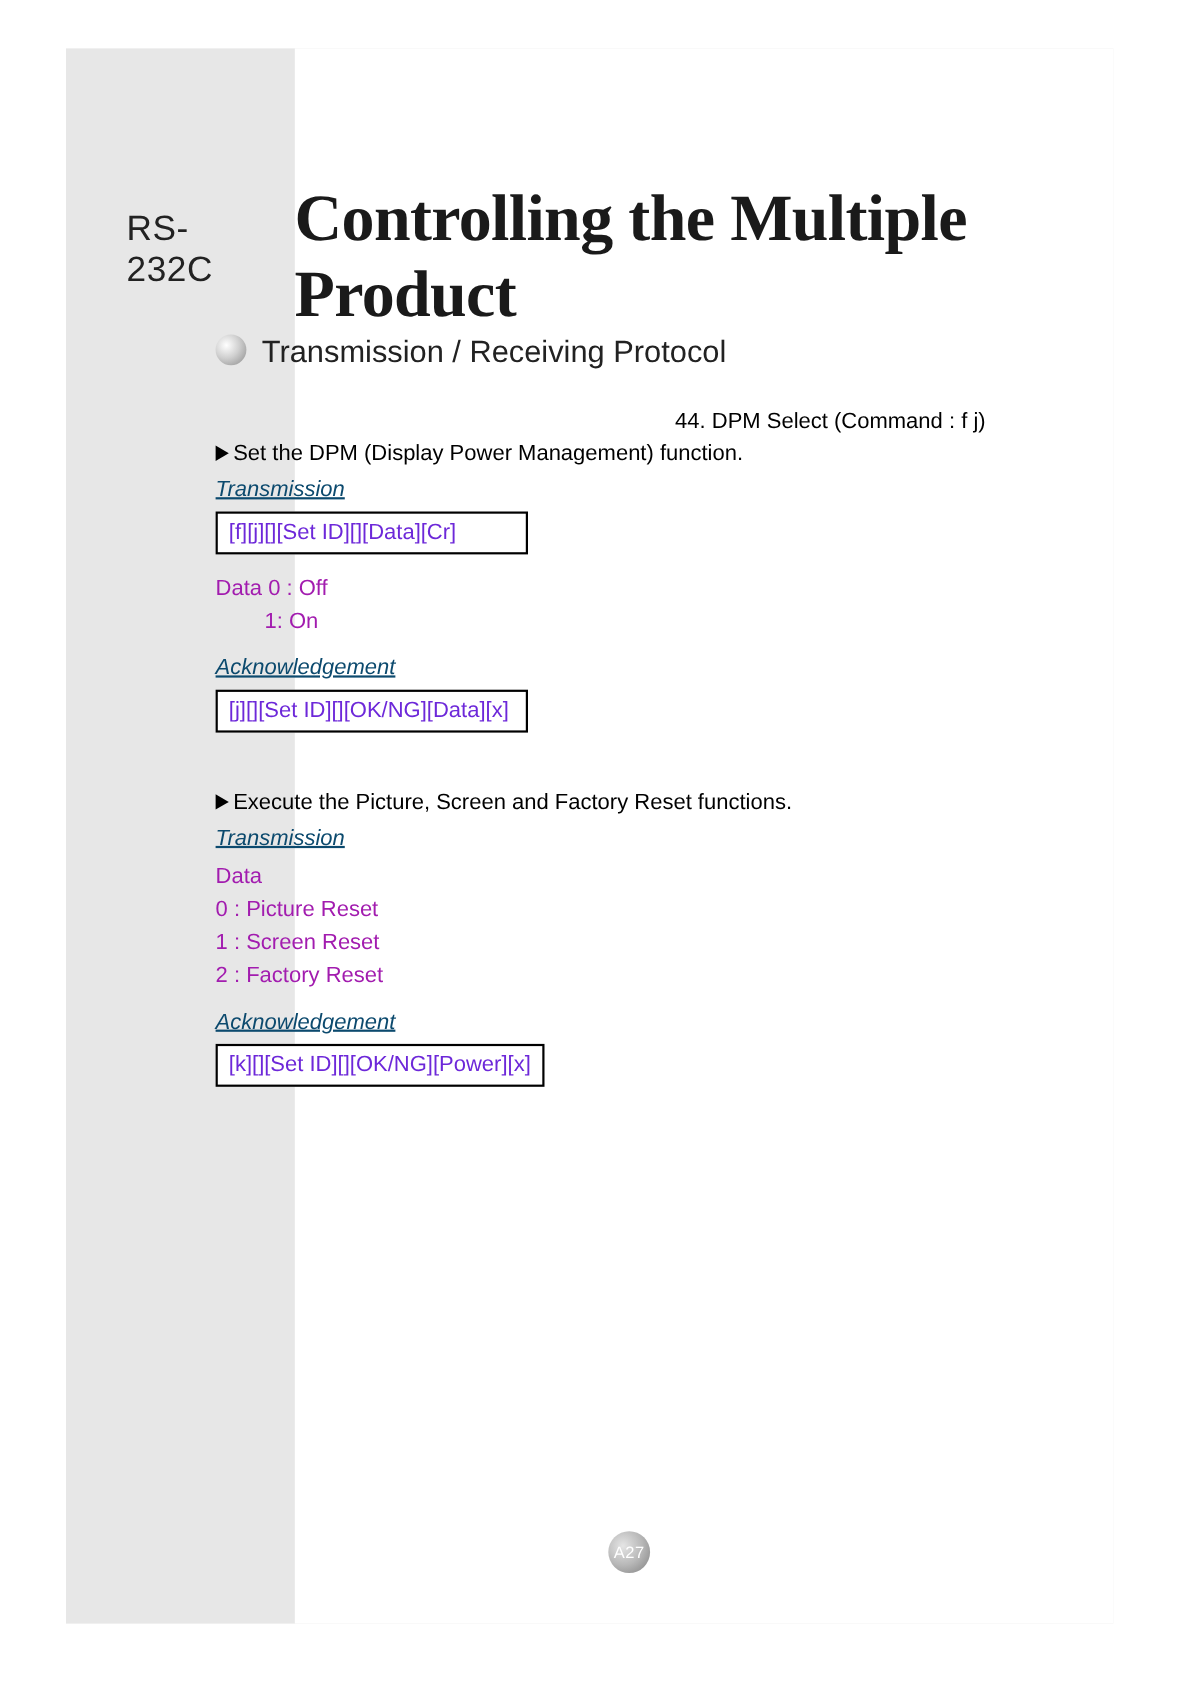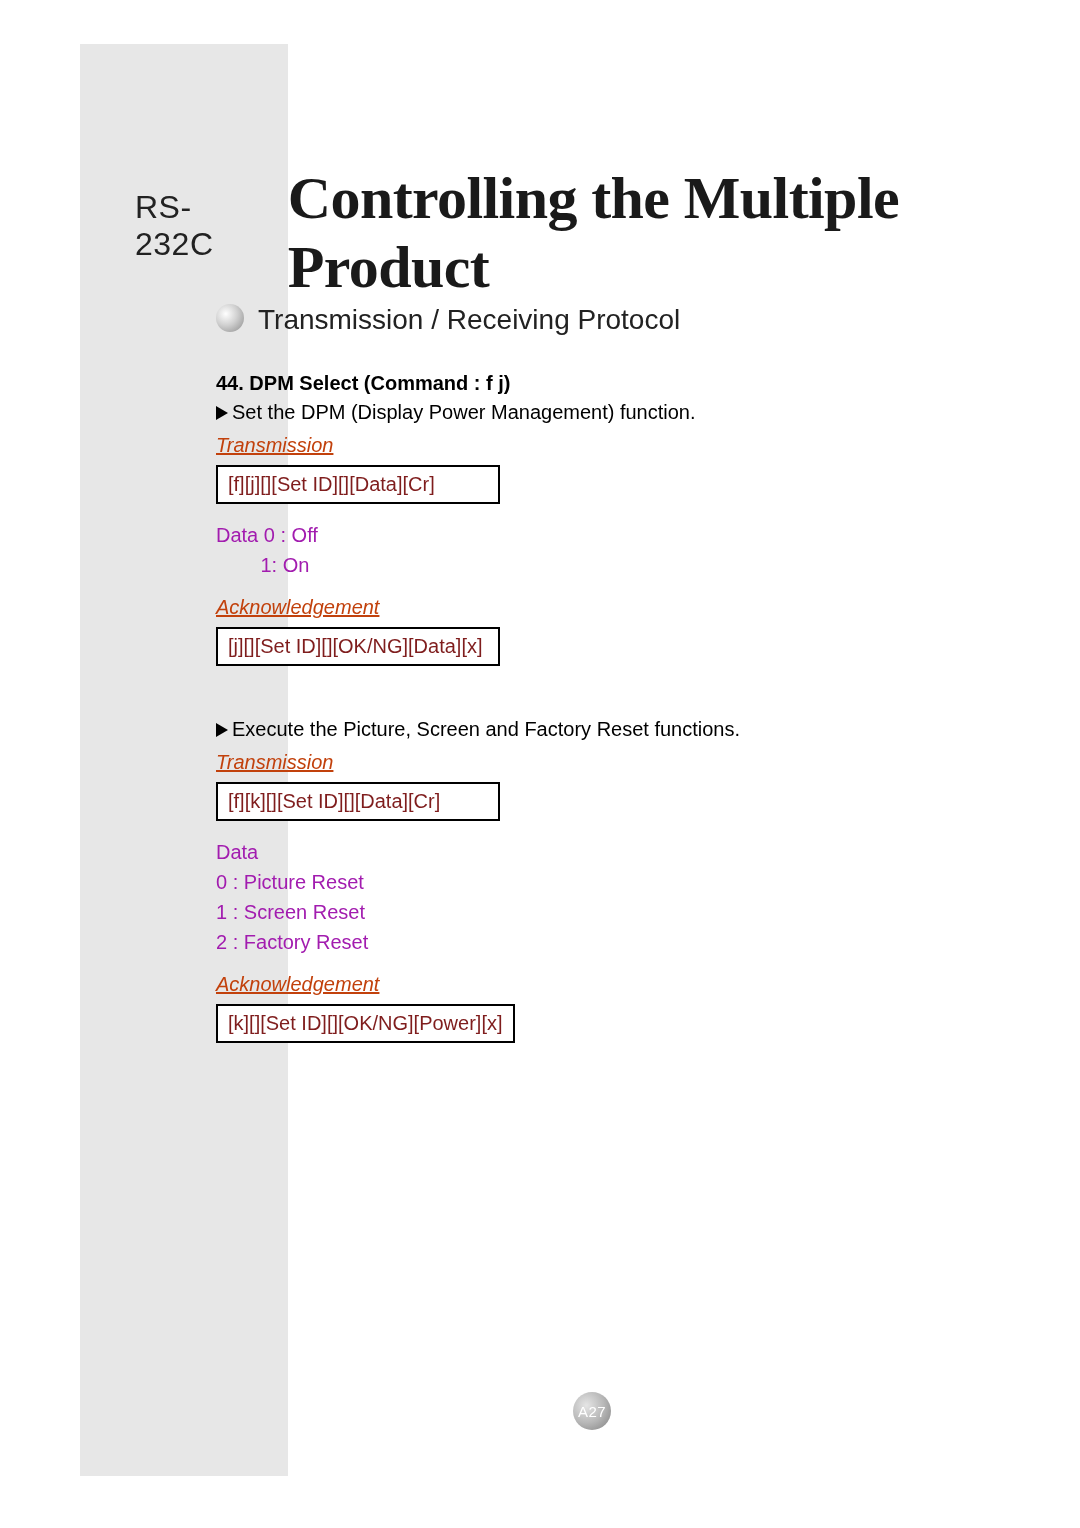--- a/index.html
+++ b/index.html
@@ -5,21 +5,21 @@
   * { box-sizing: border-box; margin: 0; padding: 0; }
   body {
     font-family: Arial, Helvetica, sans-serif;
     background: #ffffff;
     width: 1080px;
     height: 1528px;
     position: relative;
   }
   .page-wrap {
     position: absolute;
-    left: 80px;
+    left: 60px;
     top: 44px;
     width: 952px;
     height: 1432px;
     background: #e7e7e7;
   }
   .white-panel {
     position: absolute;
     left: 208px;
     top: 0;
     right: 0;
@@ -65,56 +65,57 @@
     background: radial-gradient(circle at 35% 35%, #ffffff 0%, #d0d0d0 45%, #8a8a8a 100%);
     margin-right: 14px;
     flex-shrink: 0;
   }
   .section-title {
     font-size: 28px;
     color: #222;
   }
   .cmd-block { margin-bottom: 36px; }
   .cmd-title {
-    font-weight: bold;
+    font-weight: normal;
     font-size: 20px;
     margin-bottom: 6px;
     color: #000;
+    text-align: right;
   }
   .cmd-desc {
     font-size: 20px;
     color: #000;
     margin-bottom: 10px;
   }
   .triangle {
     display: inline-block;
     width: 0; height: 0;
     border-top: 7px solid transparent;
     border-bottom: 7px solid transparent;
     border-left: 12px solid #000;
     margin-right: 4px;
     vertical-align: -1px;
   }
   .sub-label {
     font-size: 20px;
     font-style: italic;
     text-decoration: underline;
-    color: #c2410c;
+    color: #0c4a6e;
     margin-bottom: 8px;
     margin-top: 6px;
   }
   .codebox {
     border: 2px solid #000;
     padding: 6px 10px;
     font-size: 20px;
     display: inline-block;
     min-width: 284px;
     margin-bottom: 16px;
     background: #fff;
-    color: #7f1d1d;
+    color: #6d28d9;
   }
   .data-lines {
     font-size: 20px;
     color: #a21caf;
     margin-bottom: 16px;
     line-height: 1.5;
     white-space: pre;
   }
   .page-badge {
     position: absolute;
@@ -163,21 +164,20 @@
         1: On</div>
       <div class="sub-label">Acknowledgement</div>
       <div class="codebox">[j][][Set ID][][OK/NG][Data][x]</div>
     </div>
 
     <div class="cmd-block">
       <div class="cmd-desc">
         <span class="triangle"></span><span>Execute the Picture, Screen and Factory Reset functions.</span>
       </div>
       <div class="sub-label">Transmission</div>
-      <div class="codebox">[f][k][][Set ID][][Data][Cr]</div>
       <div class="data-lines">Data
 0 : Picture Reset
 1 : Screen Reset
 2 : Factory Reset</div>
       <div class="sub-label">Acknowledgement</div>
       <div class="codebox">[k][][Set ID][][OK/NG][Power][x]</div>
     </div>
 
   </div>
 

